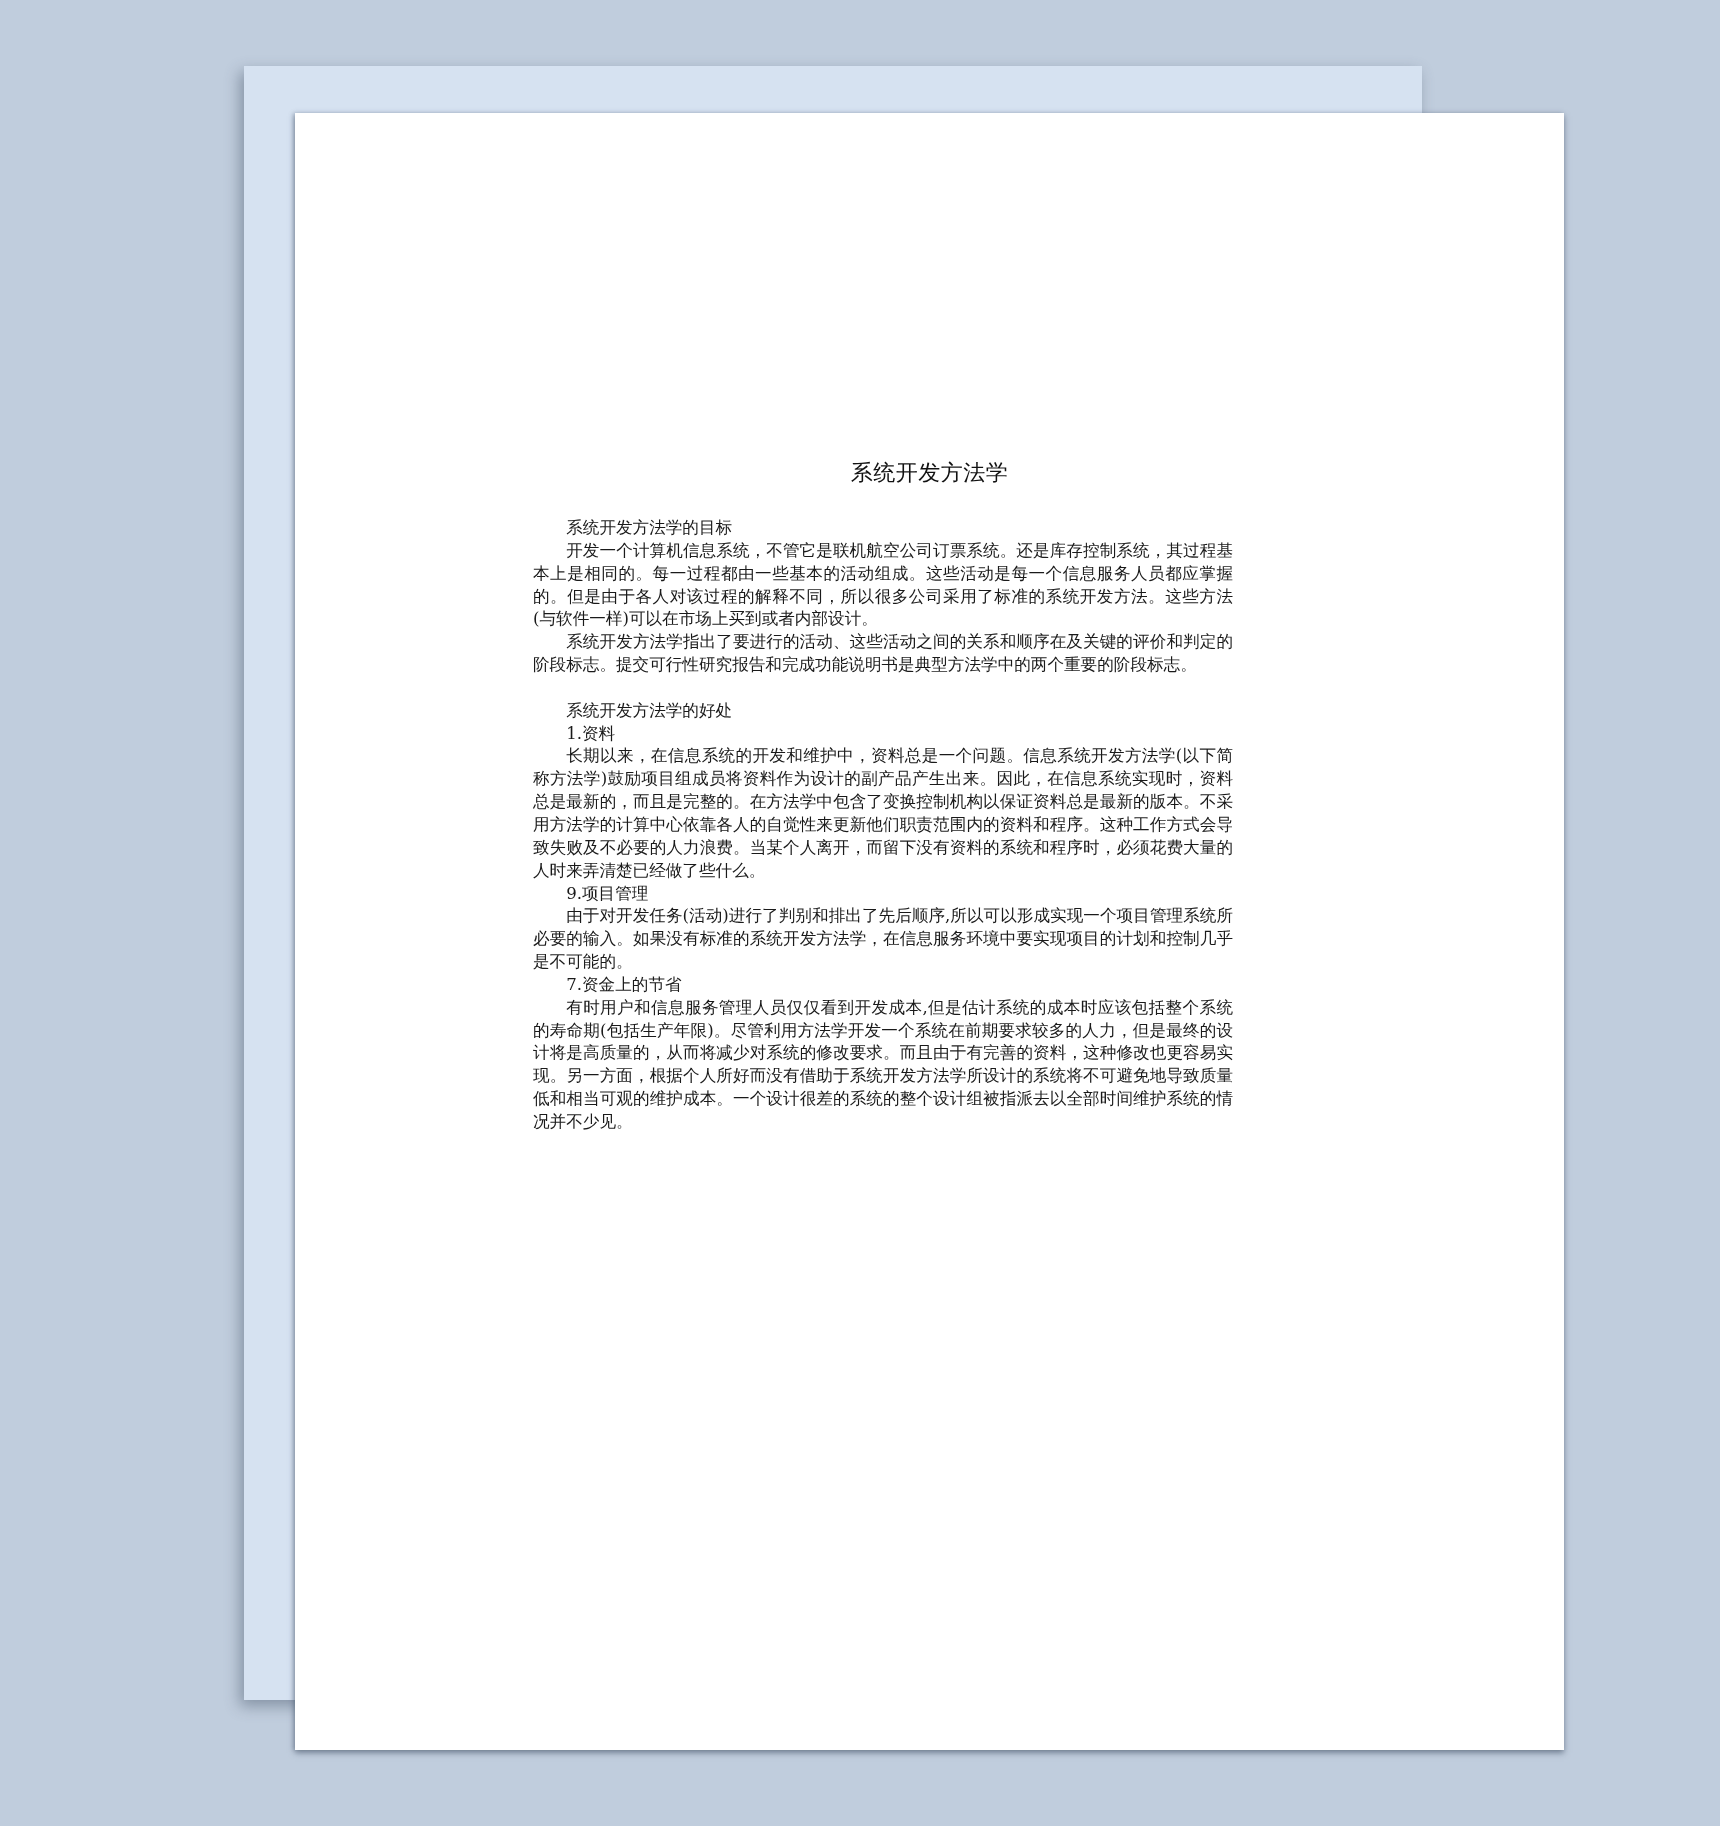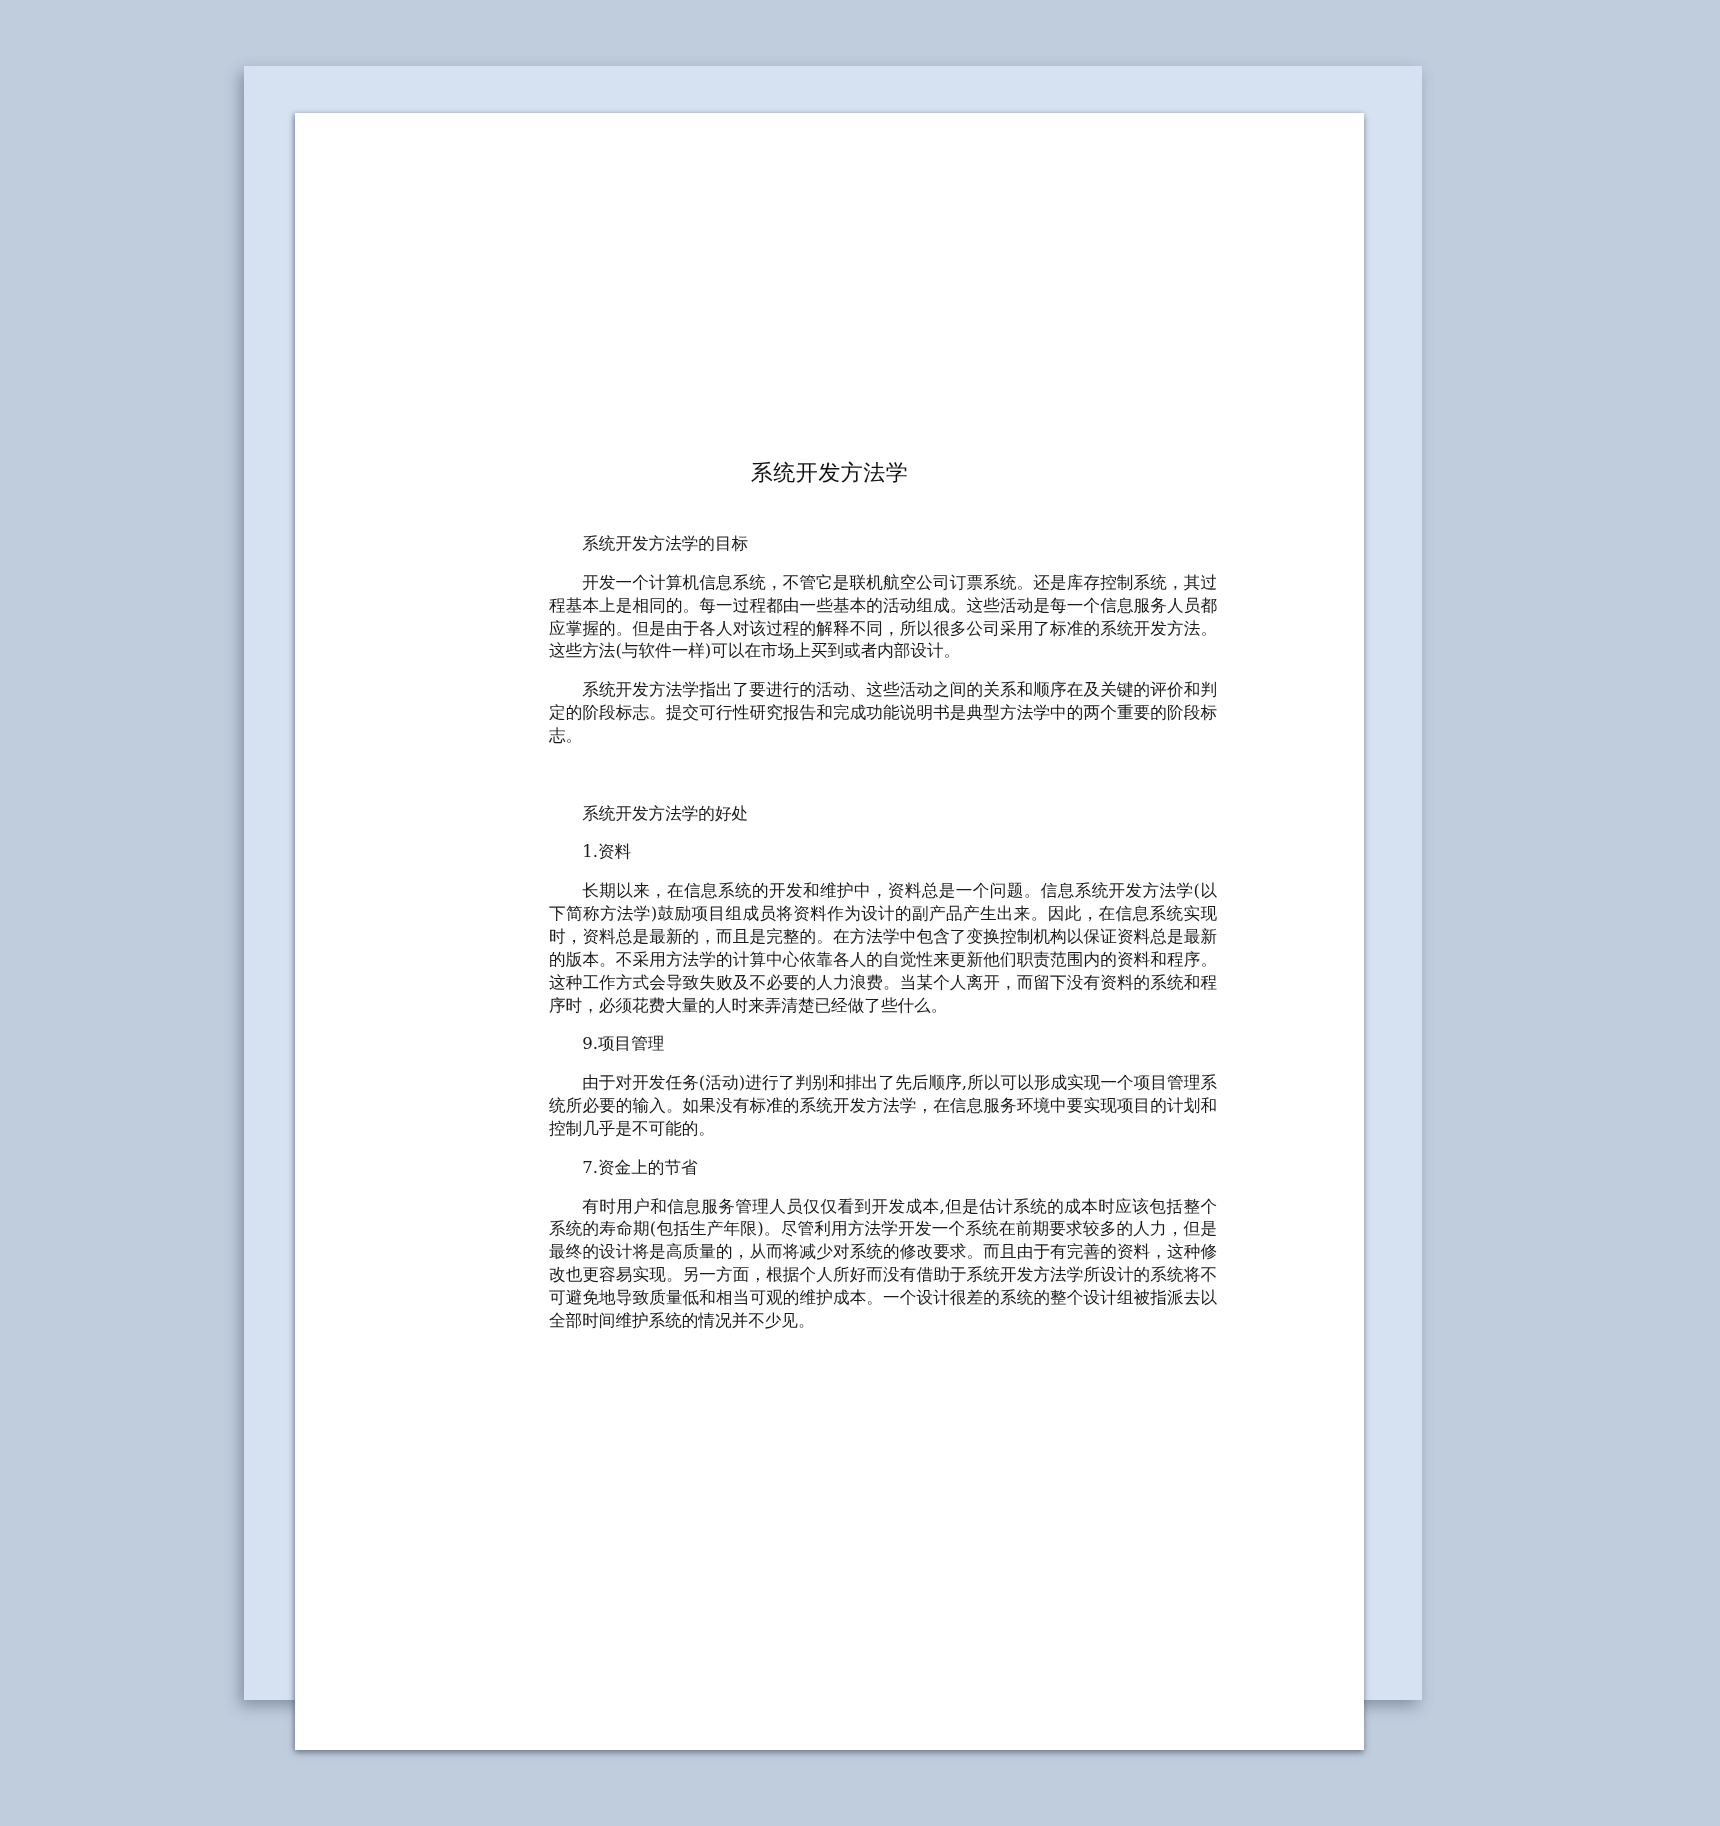--- a/index.html
+++ b/index.html
@@ -13,21 +13,21 @@
     .back-page {
       position: absolute;
       left: 244px; top: 66px;
       width: 1178px; height: 1634px;
       background: #d6e2f1;
       box-shadow: -4px 6px 14px rgba(60,75,95,0.45);
     }
     .front-page {
       position: absolute;
       left: 295px; top: 113px;
-      width: 1069px; height: 1637px;
+      width: 1269px; height: 1637px;
       background: #ffffff;
       box-shadow: 0 3px 6px rgba(70,85,105,0.6), -2px 0 4px rgba(100,115,135,0.35);
     }
     .doc-title {
       position: absolute;
       left: 0; right: 0; top: 345px;
       text-align: center;
       font-size: 22px;
       color: #111;
       letter-spacing: 0.5px;
@@ -36,21 +36,21 @@
       position: absolute;
       left: 238px; top: 404px;
       width: 700px;
       font-size: 16.6px;
       line-height: 22.85px;
       color: #1a1a1a;
       text-align: justify;
       text-justify: inter-character;
     }
     .body-text p {
-      margin: 16px;
+      margin: 0;
       text-indent: 2em;
     }
     .body-text p.blank { height: 22.85px; }
   </style>
 </head>
 <body>
 
 <div class="back-page"></div>
 
 <div class="front-page">

